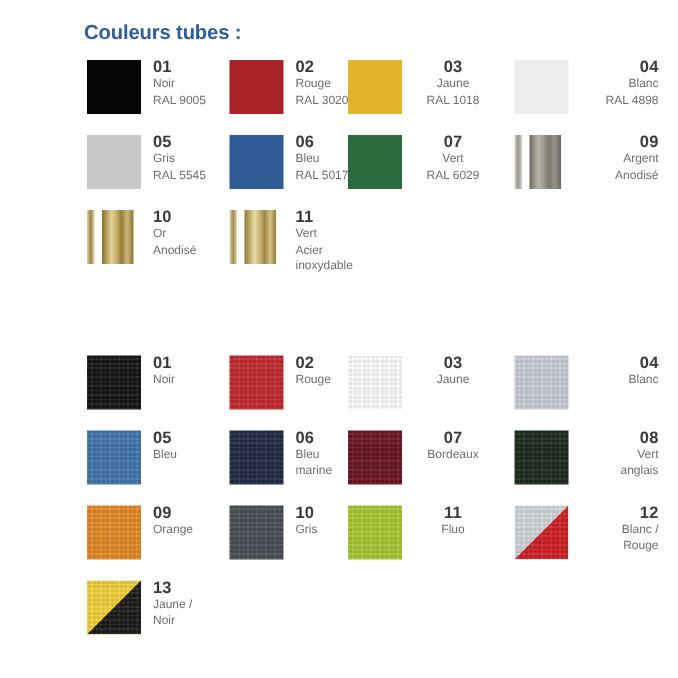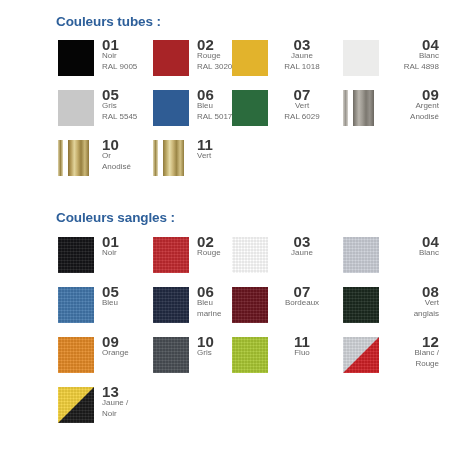--- a/index.html
+++ b/index.html
@@ -111,21 +111,21 @@
   }
 
   
   .labels {
     position: absolute;
     left: 44px;
     top: -1px;
     width: 52px;
   }
   .num {
-    font-size: 15px;
+    font-size: 11px;
     font-weight: bold;
     color: #3a3a3a;
     line-height: 12px;
     letter-spacing: 0.1px;
   }
   .nm, .ral {
     font-size: 8px;
     color: #6d6d6d;
     line-height: 10.5px;
     white-space: pre-line;
@@ -223,26 +223,27 @@
           </div>
         </div>
         <div class="item c1">
           <div class="chip metal">
             <div class="sliver" style="background: linear-gradient(90deg, rgb(224, 214, 174) 0%, rgb(158, 138, 74) 50%, rgb(230, 221, 185) 100%);"></div>
             <div class="bar" style="background: linear-gradient(90deg, rgb(143, 122, 61) 0%, rgb(183, 163, 95) 14%, rgb(230, 219, 166) 32%, rgb(201, 180, 117) 48%, rgb(156, 135, 71) 64%, rgb(210, 193, 133) 82%, rgb(144, 123, 60) 100%);"></div>
           </div>
           <div class="labels">
             <div class="num">11</div>
             <div class="nm">Vert</div>
+            <div class="ral">Acier
+inoxydable</div>
           </div>
         </div>
       </div>
     </div>
 
-  <div class="section-title sangles">Couleurs sangles :</div>
 
   <div class="grid sangles">
       <div class="row">
         <div class="item c0">
           <div class="chip fabric" style="background: rgb(21, 21, 24);">
             <div class="weave"></div>
           </div>
           <div class="labels">
             <div class="num">01</div>
             <div class="nm">Noir</div>

